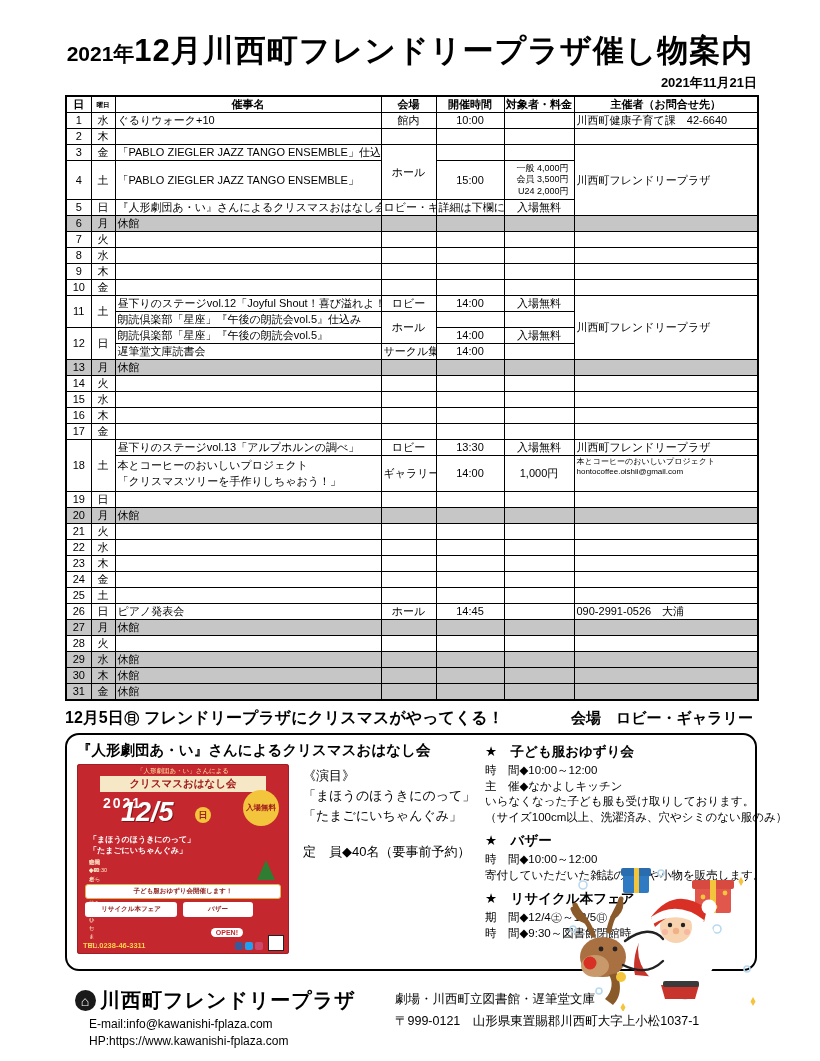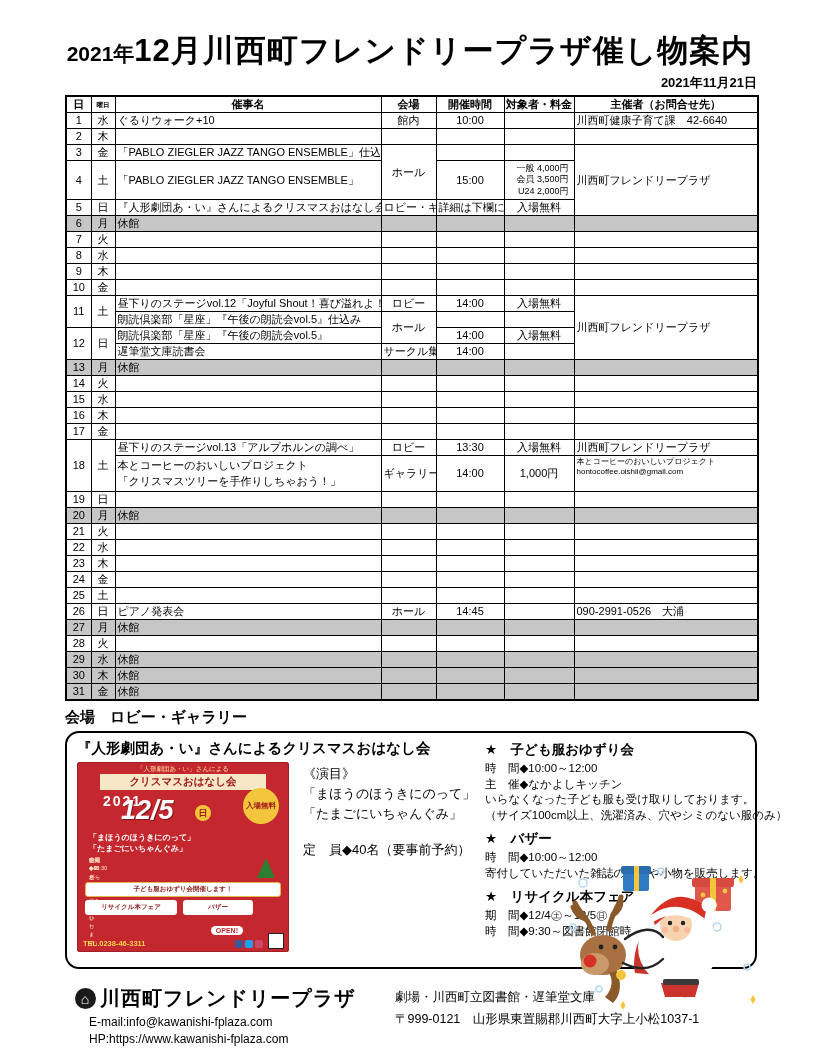--- a/index.html
+++ b/index.html
@@ -422,20 +422,21 @@
       <td>休館</td>
       <td></td>
           <td></td>
           <td></td>
           <td></td>
     </tr>
   </tbody>
     </table>
 
   <div class="xmas-heading">
+    <span class="lft">12月5日㊐ フレンドリープラザにクリスマスがやってくる！</span>
     <span class="rgt">会場　ロビー・ギャラリー</span>
   </div>
 
   <div class="xbox">
     <div class="xbox-cols">
       <div class="col-left">
         <div class="puppet-title">『人形劇団あ・い』さんによるクリスマスおはなし会</div>
         <div class="left-row">
 
           <div class="poster">

